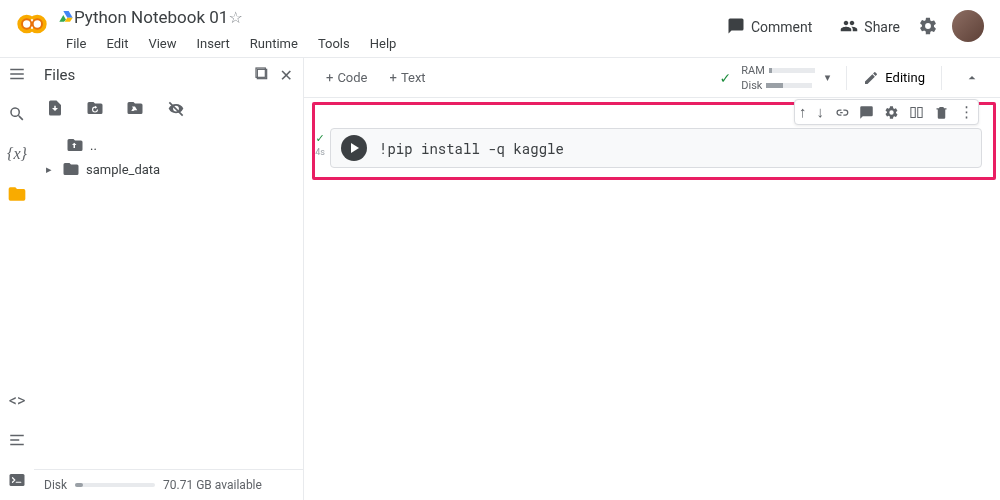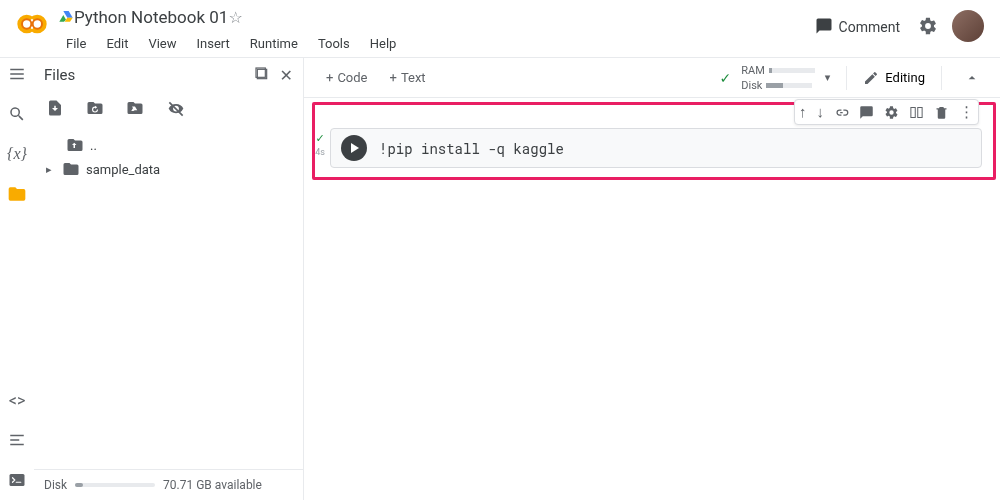--- a/index.html
+++ b/index.html
@@ -97,20 +97,26 @@
       <span class="menu-item">Help</span>
     </div>
   </div>
   <div class="header-right">
     <div class="hdr-btn">
       <svg viewBox="0 0 24 24" width="18" height="18">
           <path fill="#3c4043" d="M20 2H4a2 2 0 0 0-2 2v18l4-4h14a2 2 0 0 0 2-2V4a2 2 0 0 0-2-2z"></path>
         </svg>
       <span>Comment</span>
     </div>
+    <div class="hdr-btn">
+      <svg viewBox="0 0 24 24" width="18" height="18">
+          <path fill="#3c4043" d="M16 11c1.66 0 3-1.34 3-3s-1.34-3-3-3-3 1.34-3 3 1.34 3 3 3zm-8 0c1.66 0 3-1.34 3-3S9.66 5 8 5 5 6.34 5 8s1.34 3 3 3zm0 2c-2.33 0-7 1.17-7 3.5V19h14v-2.5c0-2.33-4.67-3.5-7-3.5zm8 0c-.29 0-.62.02-.97.05 1.16.84 1.97 1.97 1.97 3.45V19h6v-2.5c0-2.33-4.67-3.5-7-3.5z"></path>
+        </svg>
+      <span>Share</span>
+    </div>
     <span class="gear-icon">
       <svg viewBox="0 0 24 24" width="20" height="20">
           <path fill="#5f6368" d="M19.14 12.94a7 7 0 0 0 .05-.94 7 7 0 0 0-.05-.94l2.03-1.58a.5.5 0 0 0 .12-.64l-1.92-3.32a.5.5 0 0 0-.61-.22l-2.39.96a7 7 0 0 0-1.62-.94l-.36-2.54A.5.5 0 0 0 14 2h-4a.5.5 0 0 0-.49.42l-.36 2.54a7 7 0 0 0-1.62.94l-2.39-.96a.5.5 0 0 0-.61.22L2.61 8.48a.5.5 0 0 0 .12.64l2.03 1.58a7 7 0 0 0-.05.94 7 7 0 0 0 .05.94l-2.03 1.58a.5.5 0 0 0-.12.64l1.92 3.32a.5.5 0 0 0 .61.22l2.39-.96a7 7 0 0 0 1.62.94l.36 2.54A.5.5 0 0 0 10 22h4a.5.5 0 0 0 .49-.42l.36-2.54a7 7 0 0 0 1.62-.94l2.39.96a.5.5 0 0 0 .61-.22l1.92-3.32a.5.5 0 0 0-.12-.64zM12 15.5A3.5 3.5 0 1 1 12 8.5a3.5 3.5 0 0 1 0 7z"></path>
         </svg>
     </span>
     <div class="avatar"></div>
   </div>
 </div>
 
 <div class="body">

